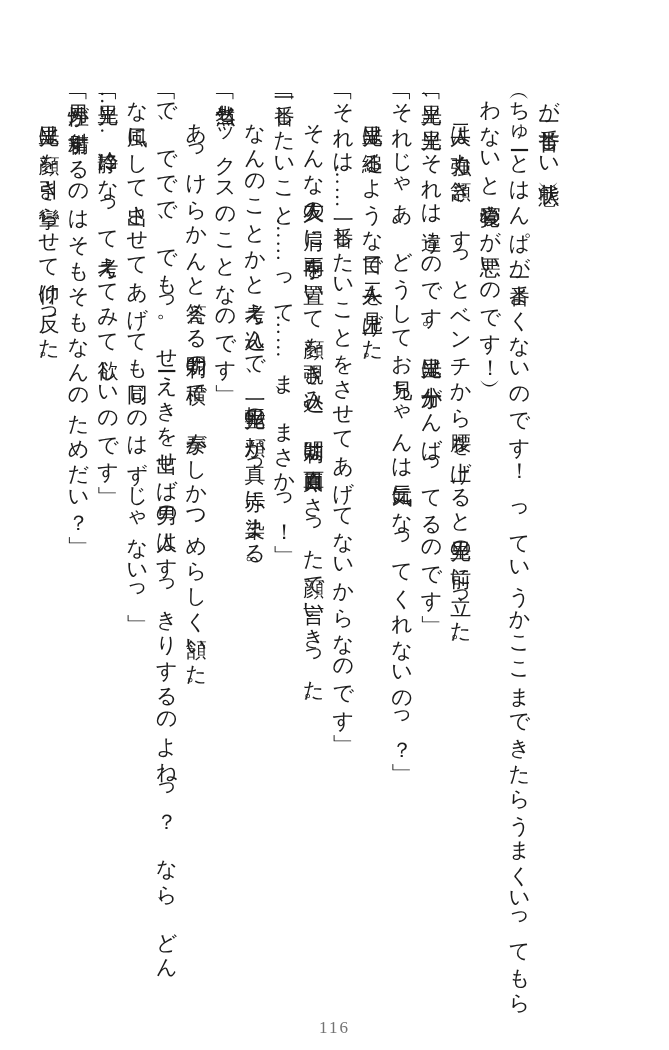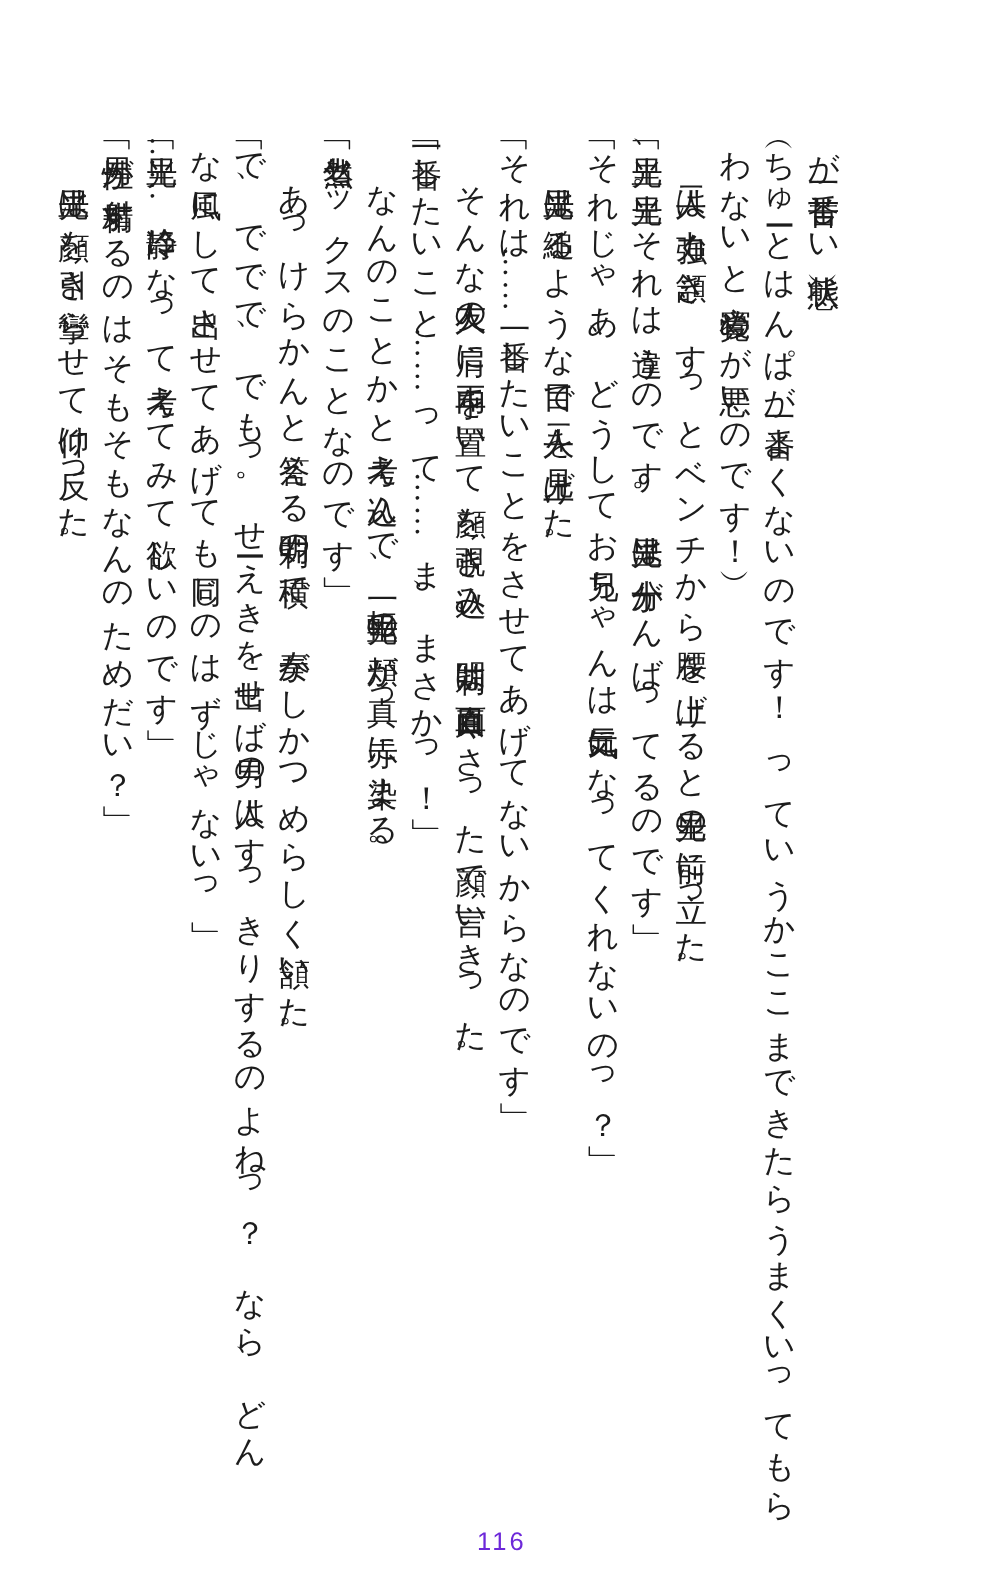--- a/index.html
+++ b/index.html
@@ -31,22 +31,22 @@
     white-space: nowrap;
   }
   .page-number {
     position: absolute;
     bottom: 12px;
     left: 0;
     right: 0;
     text-align: center;
     font-size: 17px;
     letter-spacing: 2px;
-    color: #6d28d9;
-    font-family: Liberation Sans, sans-serif;
+    color: #737373;
+    font-family: Liberation Serif, serif;
   }
 </style>
 </head>
 <body>
 
 <div class="book-page">
   <div class="text-area" id="text-area">
       <div class="tline">が一番苦しい状態）</div>
       <div class="tline">（ちゅーとはんぱが一番よくないのです！　っていうかここまできたらうまくいってもら</div>
       <div class="tline">わないと寝覚めが悪いのです！）</div>

